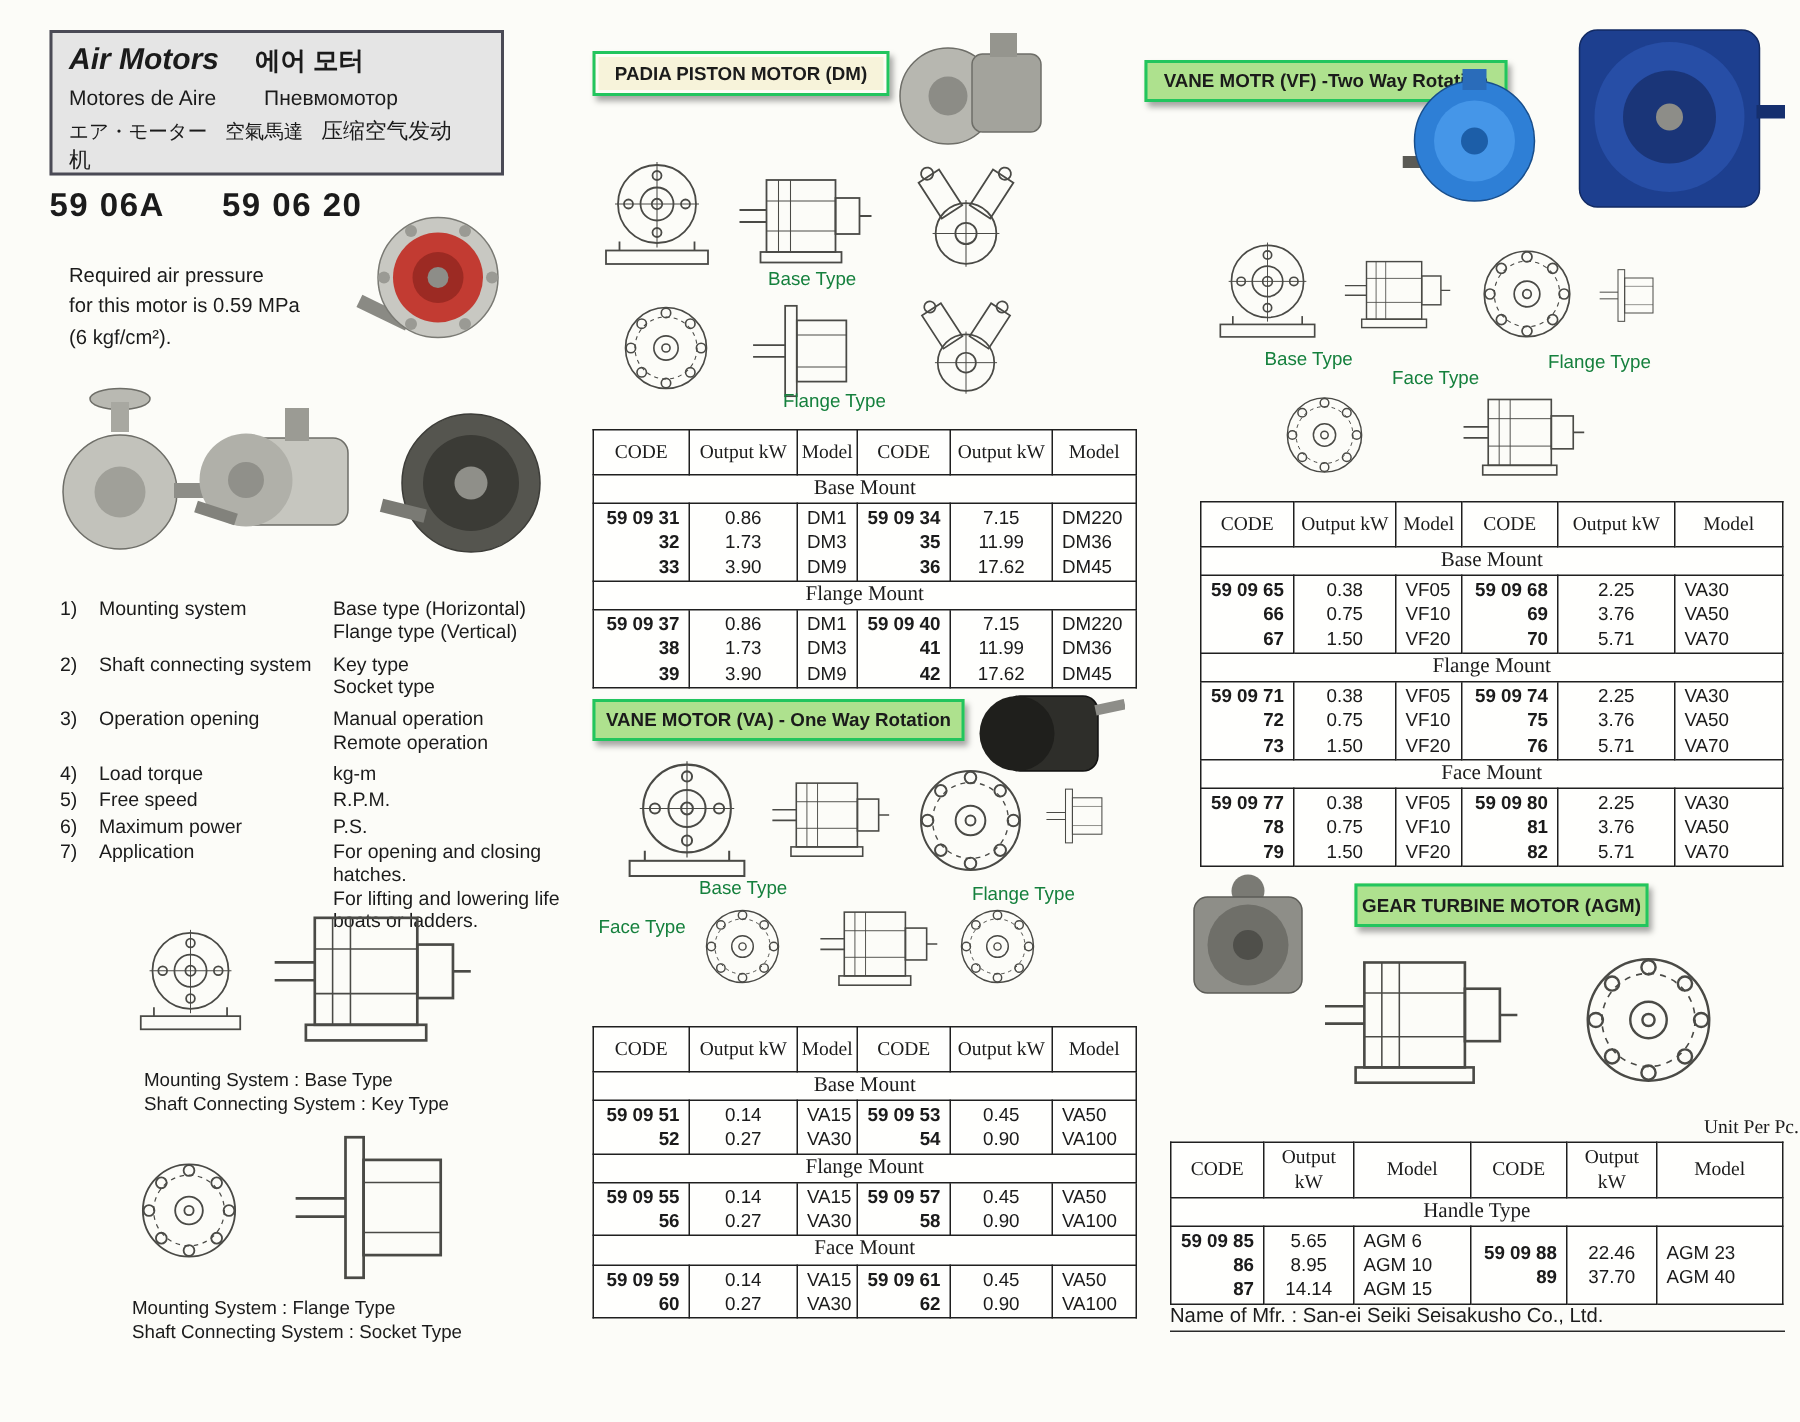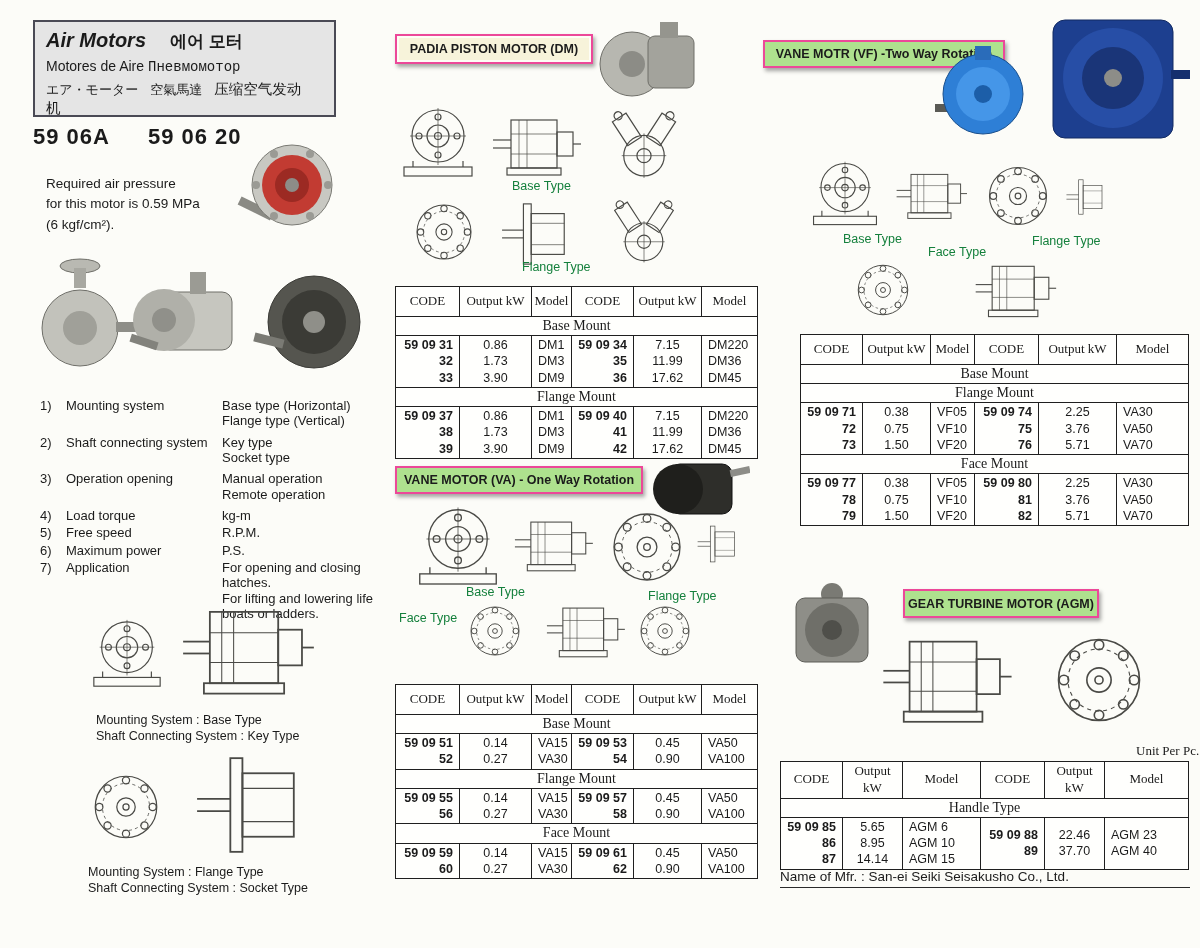--- a/index.html
+++ b/index.html
@@ -3,32 +3,32 @@
 <meta charset="utf-8">
 <style>
   * { margin:0; padding:0; box-sizing:border-box; }
   body { background:#e8e8e8; }
   .page { position:relative; width:1200px; height:948px; background:#fcfcf8;
           font-family:"Liberation Sans", sans-serif; color:#1b1b1b; overflow:hidden; margin:0 auto; }
   [data-bind] { white-space:pre-line; }
 
   
   .hdr-box { position:absolute; display:flex; align-items:center; justify-content:center;
-             border:2px solid #ec4899; font-weight:bold; font-size:12.5px; text-align:center;
+             border:2px solid #22c55e; font-weight:bold; font-size:12.5px; text-align:center;
              box-shadow:2px 3px 4px rgba(0,0,0,.35); }
   .hdr-green { background:#aee18e; }
   .hdr-cream { background:#f7f3da; box-shadow:2px 3px 4px rgba(0,0,0,.35), inset 0 0 0 2px #fdfdf5; }
 
   
   .title-box { position:absolute; left:33px; top:20px; width:303px; height:97px;
                background:#e5e5e5; border:2px solid #4a4a55; padding:7px 11px; }
   .tb-l1 { font-size:20px; font-weight:bold; font-style:italic; }
   .tb-l1 .kr { font-style:normal; font-size:17px; margin-left:24px; }
   .tb-l2 { font-size:14px; margin-top:5px; }
-  .tb-l2 .ru { margin-left:4px;font-family:Liberation Mono, monospace; }
+  .tb-l2 .ru { margin-left:32px; }
   .tb-l3 { font-size:13px; margin-top:5px; white-space:nowrap; }
   .tb-l3 span { margin-right:12px; }
 
   .codes-line { position:absolute; left:33px; top:124px; display:flex; gap:38px;
                 font-size:22px; font-weight:bold; letter-spacing:1px; }
   .pressure { position:absolute; left:46px; top:174px; font-size:13.5px; line-height:1.5; }
 
   
   .spec-list { position:absolute; left:40px; top:398px; width:352px; font-size:13px; line-height:1.18; }
   .spec-row { display:flex; align-items:flex-start; margin-bottom:6px; }
@@ -479,20 +479,40 @@
       <th data-bind="vf.table.headers.0">CODE</th>
       <th data-bind="vf.table.headers.1">Output kW</th>
       <th data-bind="vf.table.headers.2">Model</th>
       <th data-bind="vf.table.headers.3">CODE</th>
       <th data-bind="vf.table.headers.4">Output kW</th>
       <th data-bind="vf.table.headers.5">Model</th>
     </tr>
     <tr class="sect">
           <td colspan="6" data-bind="vf.table.sections.0.title">Base Mount</td>
         </tr>
+    <tr>
+      <td class="code" data-bind="vf.table.sections.0.left.codes">59 09 65
+66
+67</td>
+      <td data-bind="vf.table.sections.0.left.outputs">0.38
+0.75
+1.50</td>
+      <td class="model" data-bind="vf.table.sections.0.left.models">VF05
+VF10
+VF20</td>
+      <td class="code" data-bind="vf.table.sections.0.right.codes">59 09 68
+69
+70</td>
+      <td data-bind="vf.table.sections.0.right.outputs">2.25
+3.76
+5.71</td>
+      <td class="model" data-bind="vf.table.sections.0.right.models">VA30
+VA50
+VA70</td>
+    </tr>
     <tr class="sect">
           <td colspan="6" data-bind="vf.table.sections.1.title">Flange Mount</td>
         </tr>
     <tr>
       <td class="code" data-bind="vf.table.sections.1.left.codes">59 09 71
 72
 73</td>
       <td data-bind="vf.table.sections.1.left.outputs">0.38
 0.75
 1.50</td>

